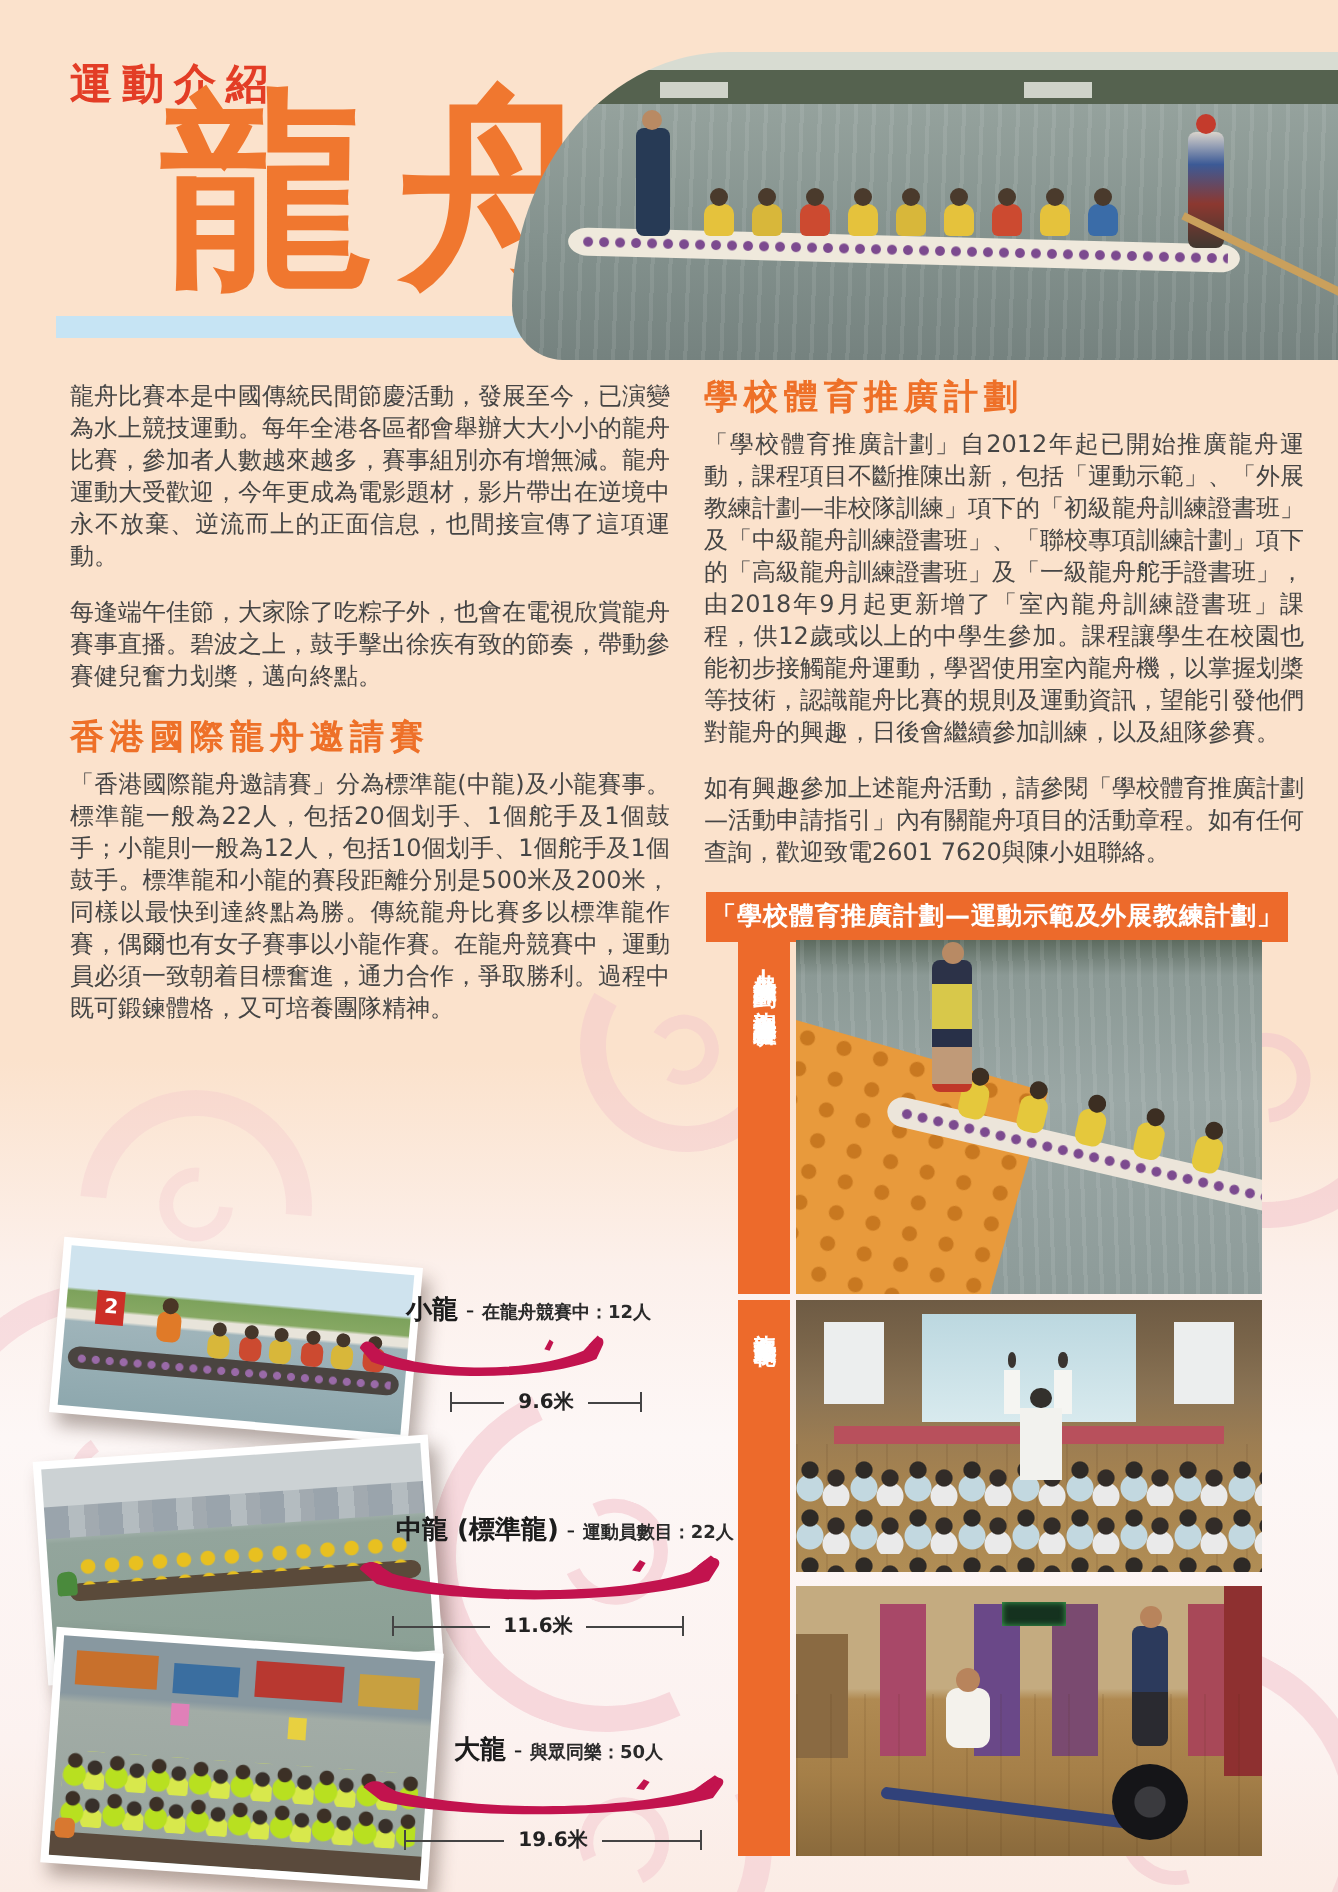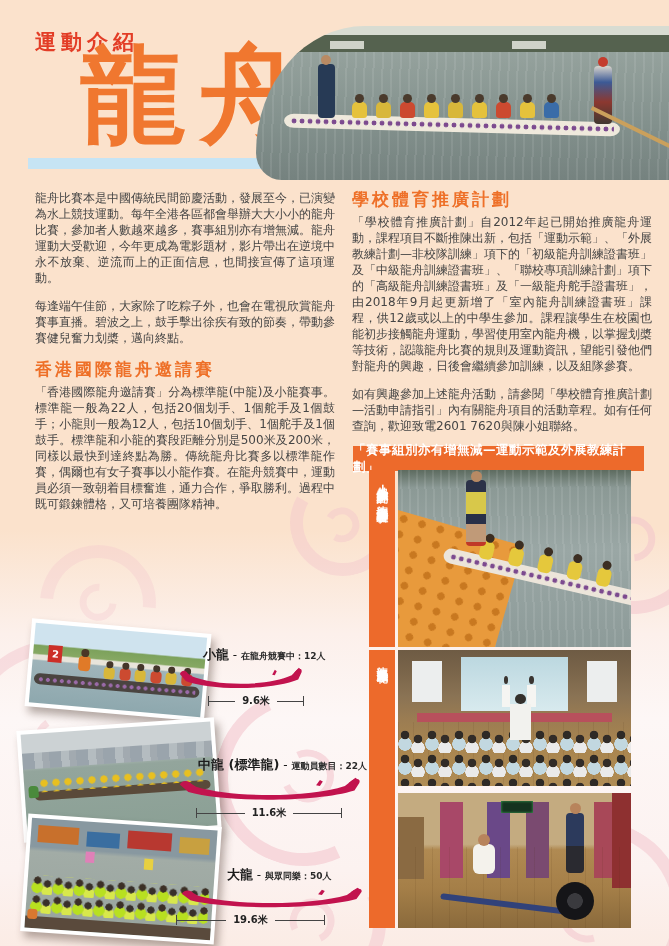--- a/index.html
+++ b/index.html
@@ -208,27 +208,27 @@
   .spec-label { font-size:12px; color:#1c1c1c; white-space:nowrap; }
   .spec-label b { font-size:13px; font-weight:bold; }
   .spec-label .crew { font-size:9px; font-weight:bold; color:#2a2a2a; }
   .spec svg { display:block; margin-top:3px; }
   .measure { display:flex; align-items:center; height:12px; margin-top:3px; color:#222; }
   .m-end { width:1px; height:10px; background:#444; }
   .m-line { flex:1; height:1px; background:#444; }
   .m-text { padding:0 7px; font-size:10px; font-weight:bold; white-space:nowrap; }
   .spec0 { left:176px; top:646px; width:210px; }
   .spec0 .spec-label { margin-left:27px; }
-  .spec0 .measure { width:96px; margin-left:20px;padding-left:12px; }
+  .spec0 .measure { width:96px; margin-left:37px;padding-left:12px; }
   .spec1 { left:174px; top:756px; width:210px; }
   .spec1 .spec-label { margin-left:24px; }
   .spec1 .measure { width:146px; margin-left:22px; }
   .spec2 { left:176px; top:866px; width:210px; }
   .spec2 .spec-label { margin-left:51px; }
-  .spec2 .measure { width:149px; }
+  .spec2 .measure { width:149px; margin-left:26px; }
 </style>
 </head>
 <body>
 
 <div class="page">
 
   <div class="swirl sw1"></div>
   <div class="swirl sw2"></div>
   <div class="swirl sw3"></div>
   <div class="swirl sw4"></div>
@@ -269,21 +269,21 @@
     <h2>香港國際龍舟邀請賽</h2>
     <p>「香港國際龍舟邀請賽」分為標準龍(中龍)及小龍賽事。標準龍一般為22人，包括20個划手、1個舵手及1個鼓手；小龍則一般為12人，包括10個划手、1個舵手及1個鼓手。標準龍和小龍的賽段距離分別是500米及200米，同樣以最快到達終點為勝。傳統龍舟比賽多以標準龍作賽，偶爾也有女子賽事以小龍作賽。在龍舟競賽中，運動員必須一致朝着目標奮進，通力合作，爭取勝利。過程中既可鍛鍊體格，又可培養團隊精神。</p>
   </div>
 
   <div class="col col-right">
     <h2>學校體育推廣計劃</h2>
     <p>「學校體育推廣計劃」自2012年起已開始推廣龍舟運動，課程項目不斷推陳出新，包括「運動示範」、「外展教練計劃—非校隊訓練」項下的「初級龍舟訓練證書班」及「中級龍舟訓練證書班」、「聯校專項訓練計劃」項下的「高級龍舟訓練證書班」及「一級龍舟舵手證書班」，由2018年9月起更新增了「室內龍舟訓練證書班」課程，供12歲或以上的中學生參加。課程讓學生在校園也能初步接觸龍舟運動，學習使用室內龍舟機，以掌握划槳等技術，認識龍舟比賽的規則及運動資訊，望能引發他們對龍舟的興趣，日後會繼續參加訓練，以及組隊參賽。</p>
     <p>如有興趣參加上述龍舟活動，請參閱「學校體育推廣計劃—活動申請指引」內有關龍舟項目的活動章程。如有任何查詢，歡迎致電2601 7620與陳小姐聯絡。</p>
   </div>
 
-  <div class="banner">「賽事組別亦有增無減—運動示範及外展教練計劃」</div>
+  <div class="banner">「學校體育推廣計劃—運動示範及外展教練計劃」</div>
 
   <div class="vlabel vlabel1">外展教練計劃—龍舟訓練證書班</div>
   <div class="rphoto rp1">
     <div class="rp1-glint"></div>
     <div class="rp1-dock"></div>
     <div class="rp1-boatgrp">
       <div class="rp1-hull"></div>
       <div class="kid" style="left:34px"></div>
       <div class="kid" style="left:64px"></div>
       <div class="kid" style="left:94px"></div>

